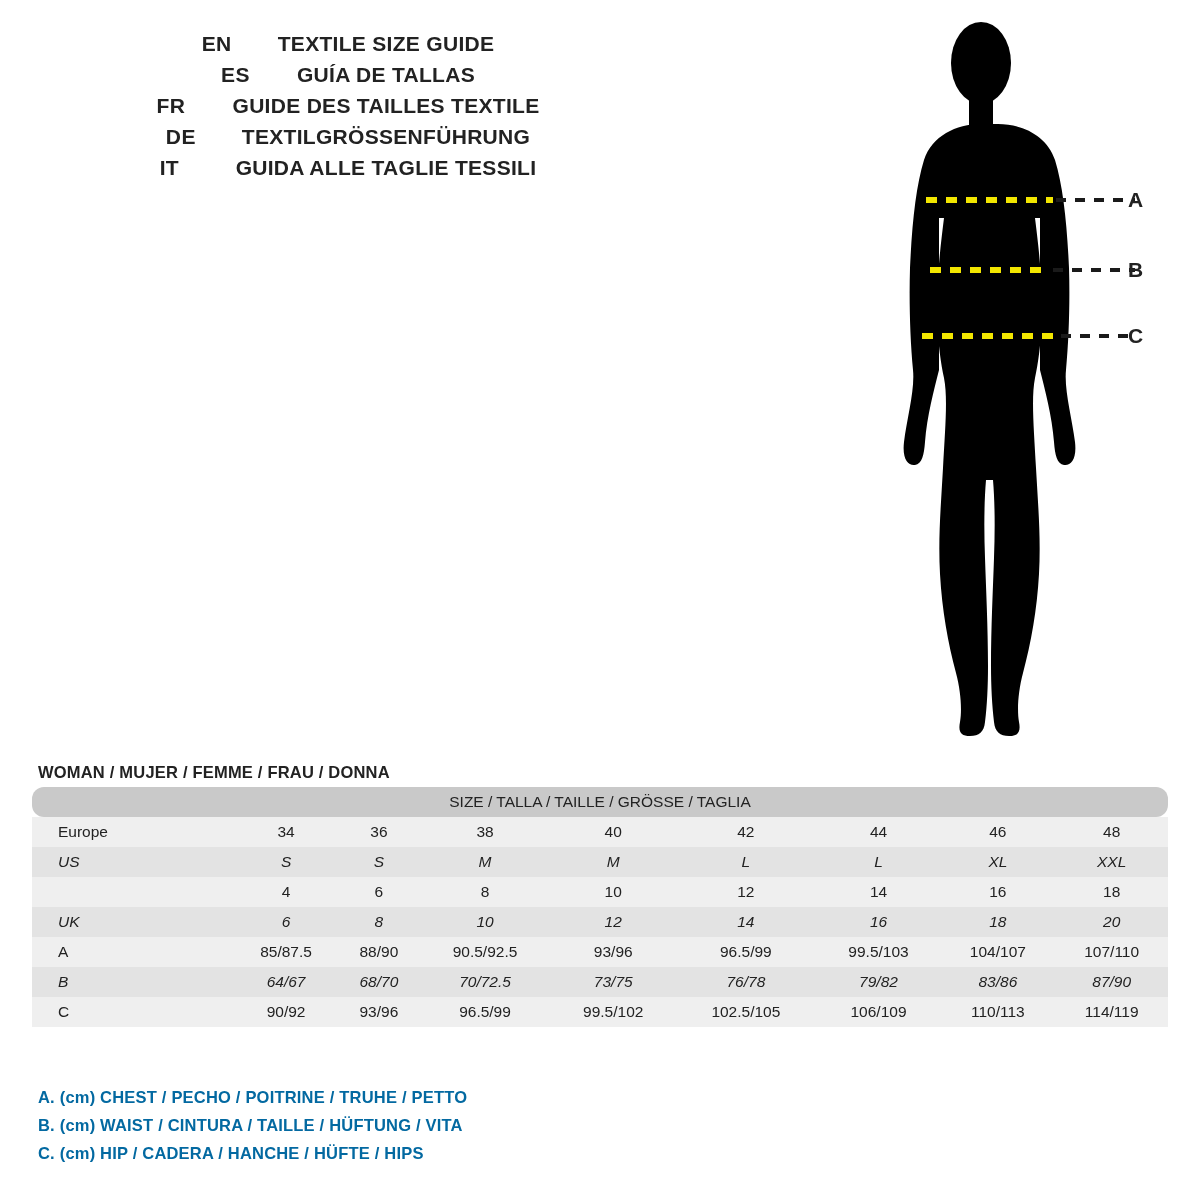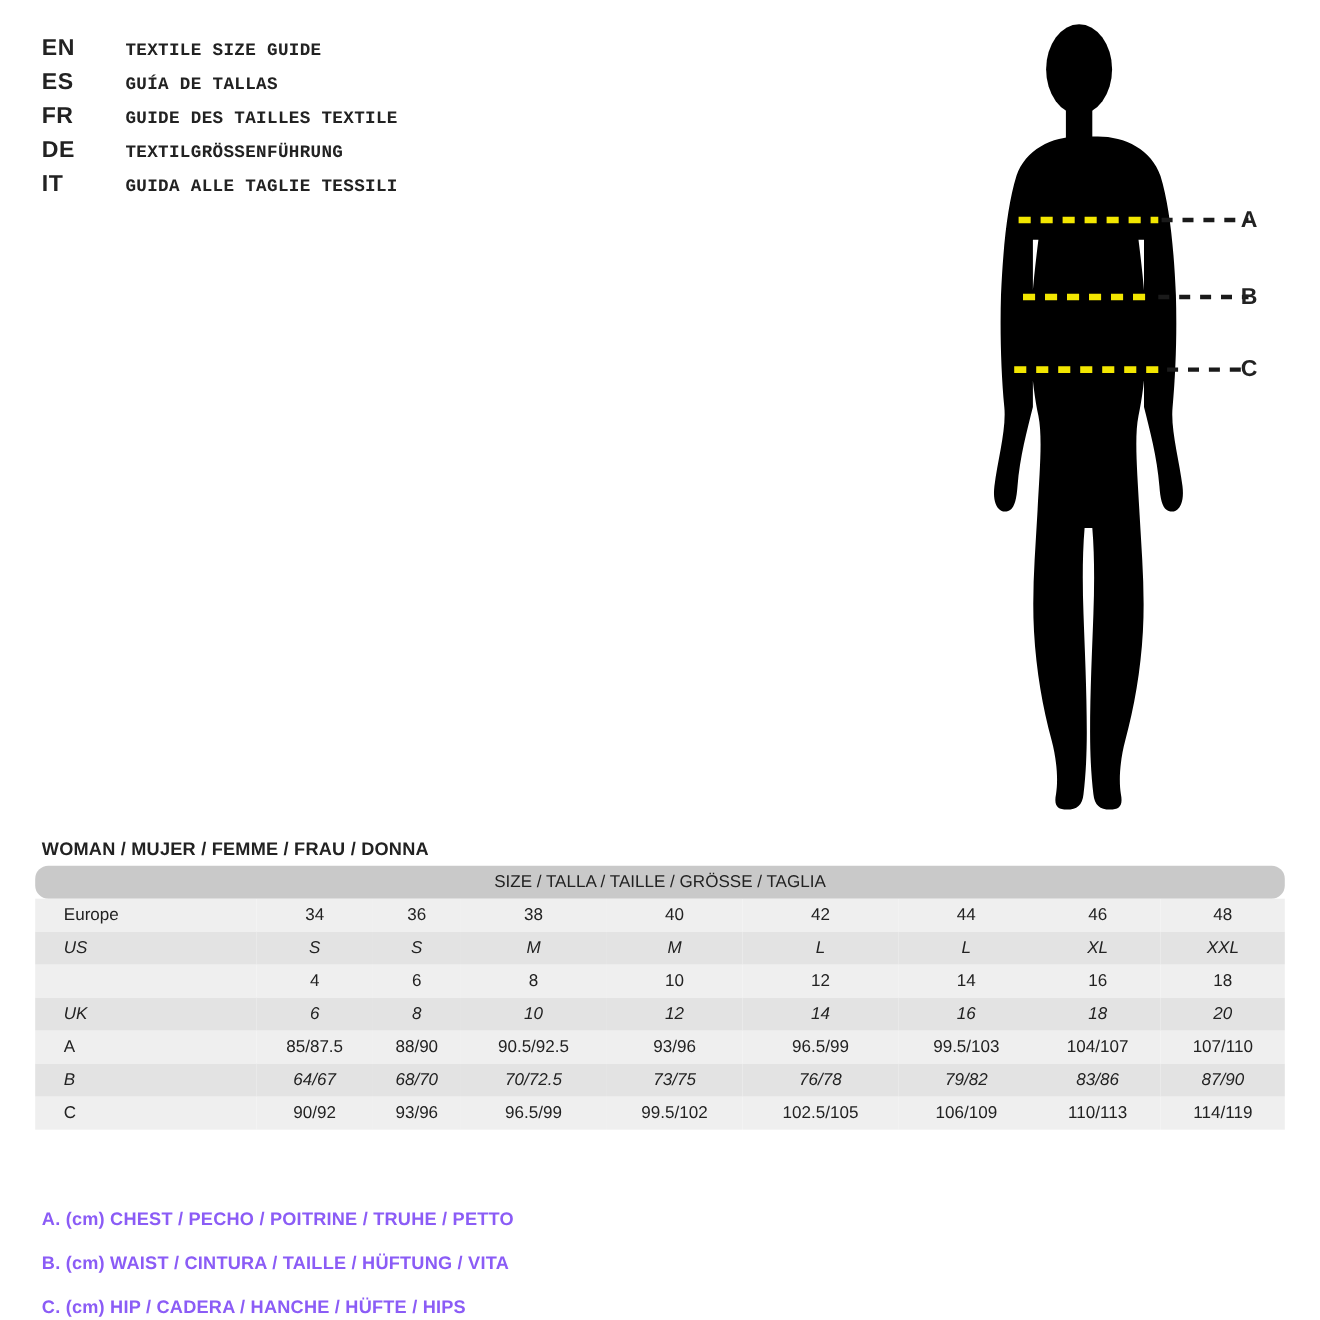--- a/index.html
+++ b/index.html
@@ -20,35 +20,35 @@
   #lang-block {
     position: absolute;
     left: 38px;
     top: 32px;
     width: 620px;
   }
   .lang-row {
     display: flex;
     align-items: baseline;
     height: 31px;
+    justify-content: center;
   }
   .lang-code {
     width: 76px;
     font-size: 21px;
     font-weight: bold;
     letter-spacing: .4px;
     color: #222;
   }
   .lang-text {
-    font-size: 16px;
+    font-size: 21px;
     font-weight: bold;
     letter-spacing: .3px;
     color: #222;
     white-space: nowrap;
-    font-family: Liberation Mono, monospace;
   }
 
   
   #figure-area {
     position: absolute;
     left: 860px;
     top: 18px;
     width: 330px;
     height: 730px;
   }
@@ -110,24 +110,23 @@
   #notes {
     position: absolute;
     left: 38px;
     top: 1088px;
     width: 700px;
   }
   .note {
     font-size: 16.5px;
     font-weight: bold;
     letter-spacing: .2px;
-    color: #8b5cf6;
+    color: #0369a1;
     height: 28px;
     white-space: nowrap;
-    margin-top: 12px;
   }
 </style>
 </head>
 <body>
 
 <div id="lang-block">
   <div class="lang-row">
     <span class="lang-code">EN</span>
     <span class="lang-text">TEXTILE SIZE GUIDE</span>
   </div>

